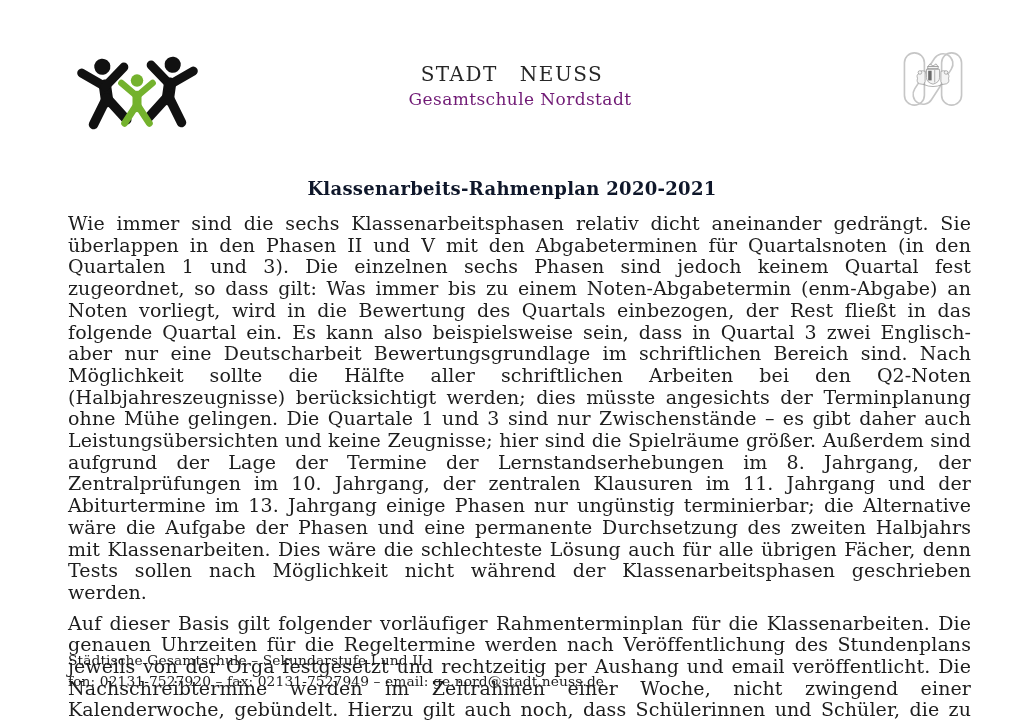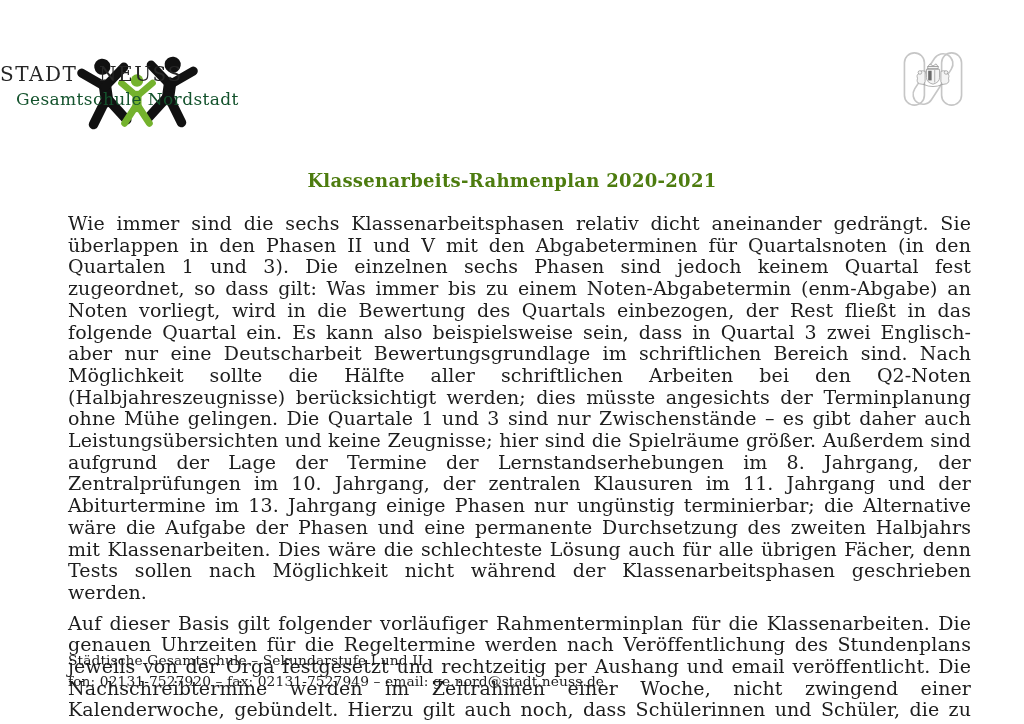--- a/index.html
+++ b/index.html
@@ -24,54 +24,55 @@
     left: 76px;
     top: 54px;
     width: 122px;
     height: 84px;
   }
   .org-block {
     position: absolute;
     left: 0;
     right: 0;
     top: 62px;
+    text-align: center;
   }
   .org-name {
     font-size: 20px;
     letter-spacing: 1.5px;
     word-spacing: 14px;
     color: #262626;
   }
   .org-sub {
     font-size: 17px;
     letter-spacing: 0.4px;
     margin-top: 3px;
-    color: #14532d;
+    color: #701a75;
     padding-left: 16px;
   }
   .neuss-emblem {
     position: absolute;
     left: 901px;
     top: 50px;
     width: 64px;
     height: 58px;
   }
 
   
   .doc-title {
     position: absolute;
     left: 0;
     right: 0;
     top: 170px;
-    margin: 0;
+    margin: 8px;
     text-align: center;
     font-size: 18px;
     font-weight: bold;
     letter-spacing: 0.3px;
-    color: #4d7c0f;
+    color: #0f172a;
   }
 
   
   .body-text {
     position: absolute;
     left: 68px;
     top: 213px;
     width: 903px;
     text-align: justify;
     font-size: 19px;

